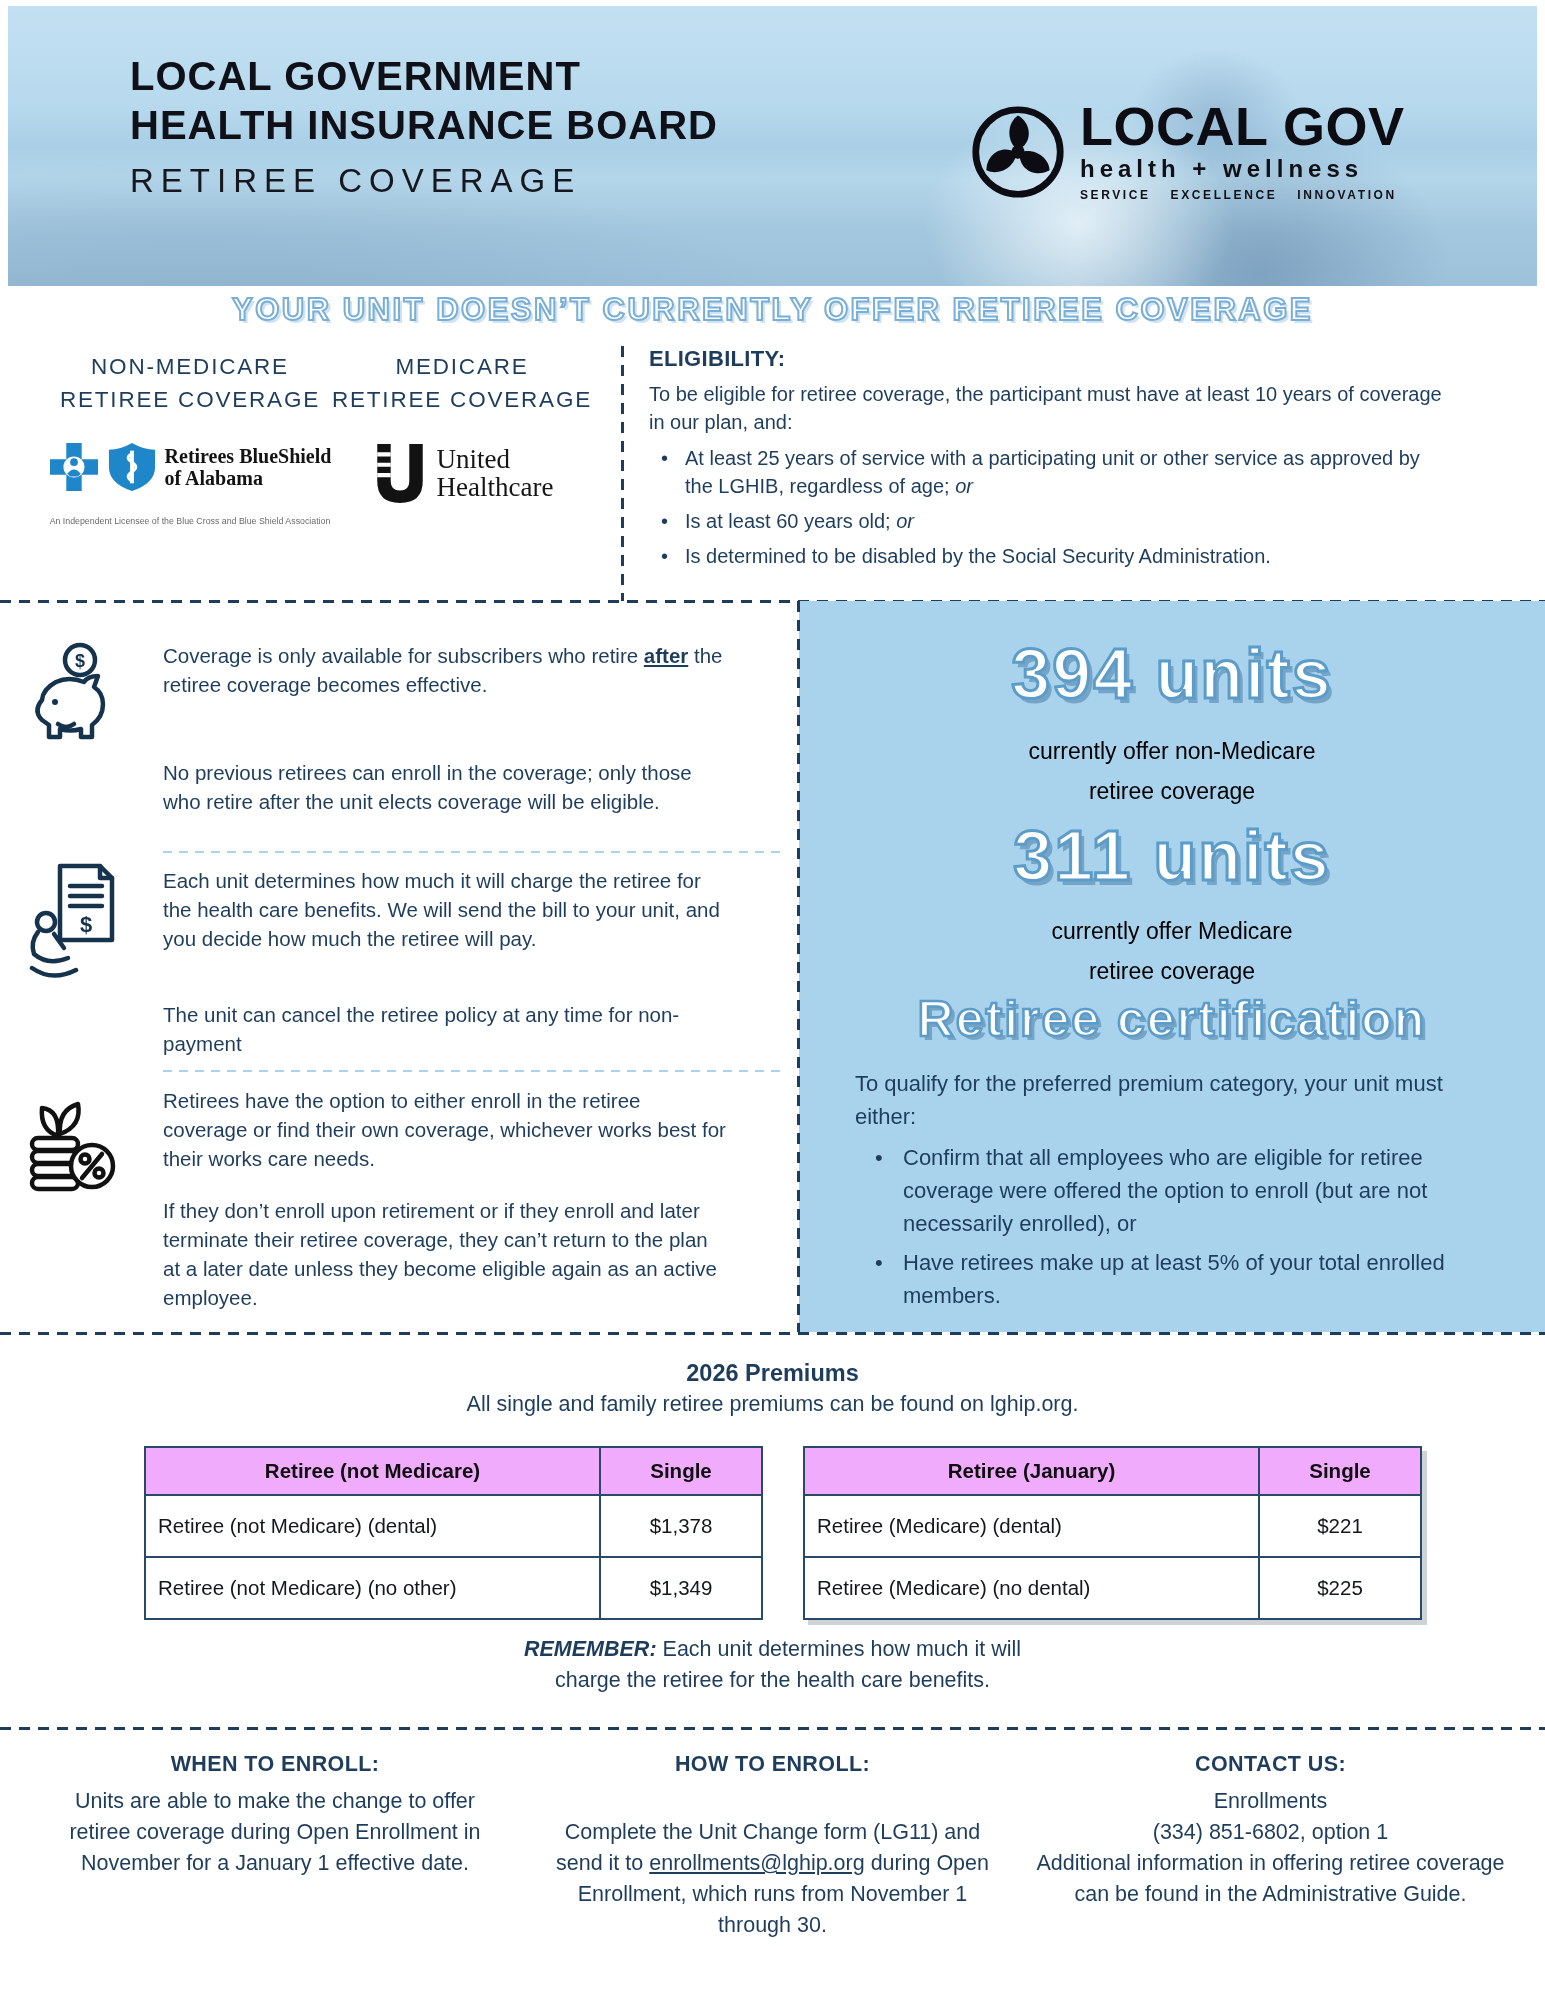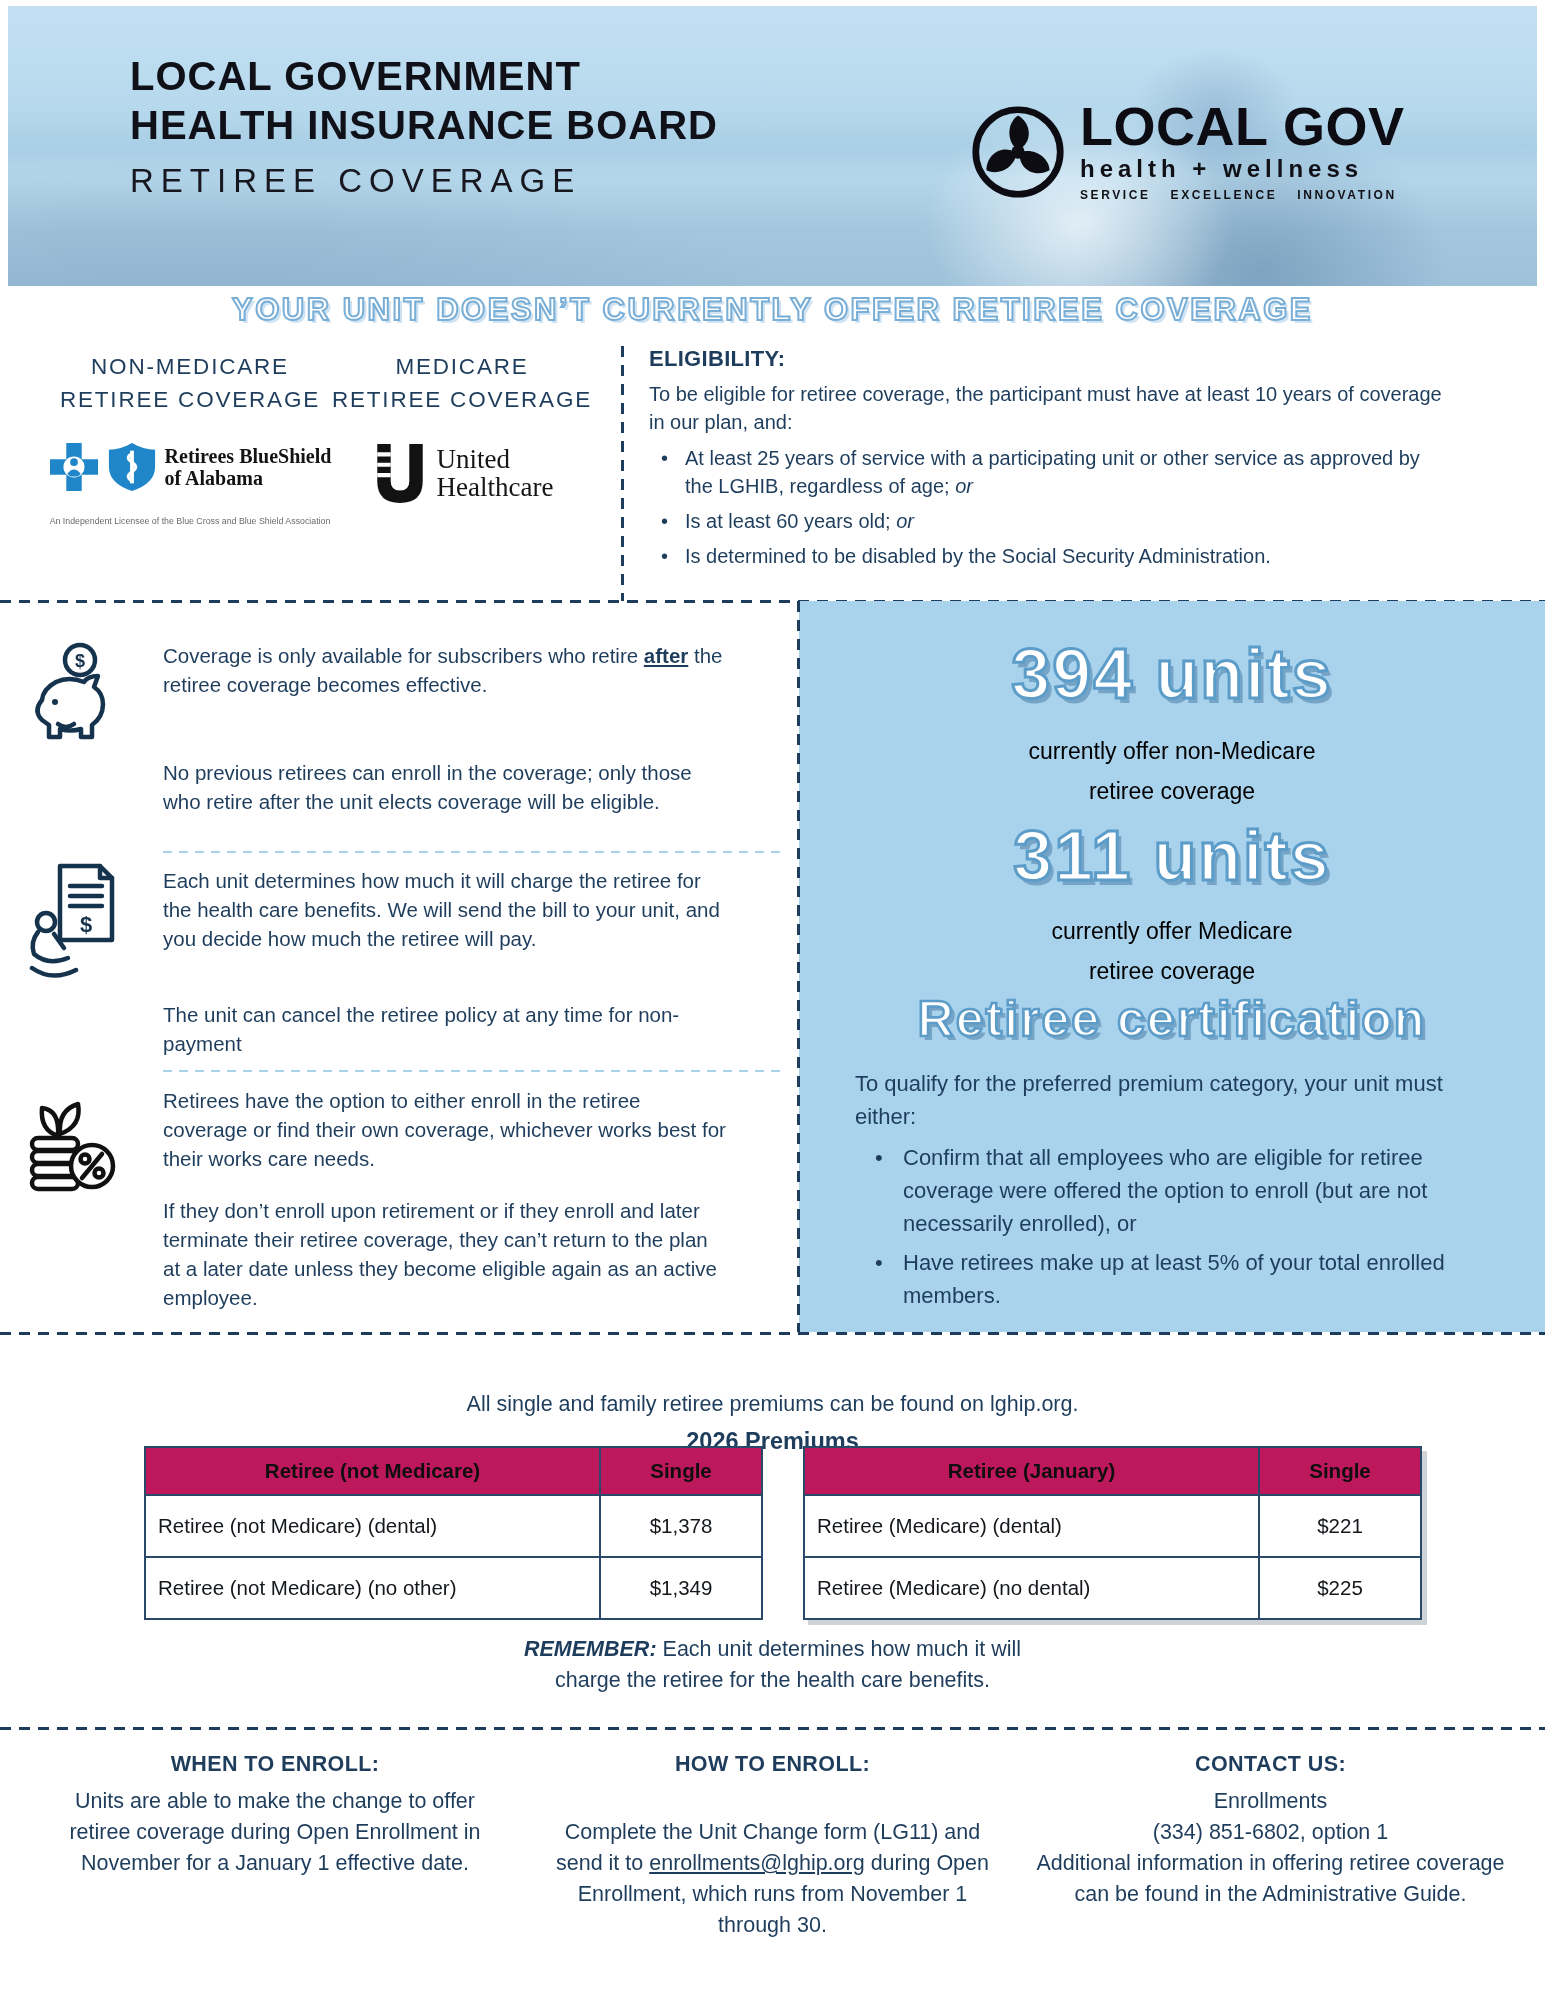--- a/index.html
+++ b/index.html
@@ -66,27 +66,27 @@
   .icon { position:absolute; }
   .bluebox { position:absolute; left:799px; top:601px; width:746px; height:731px; background:#a9d3ed; }
   .bb-cap { position:absolute; left:0; width:100%; text-align:center; font-size:23px; line-height:40px; color:#000000; white-space:pre-line; }
   .bb-abs { position:absolute; left:0; width:100%; }
   .bb-intro { position:absolute; left:56px; width:645px; font-size:22px; line-height:33px; color:#1e3d5c; }
   .bb-list { position:absolute; left:60px; width:630px; list-style:none; }
   .bb-list li { position:relative; padding-left:44px; font-size:22px; line-height:33px; margin-bottom:6px; color:#1e3d5c; }
   .bb-list li::before { content:"•"; position:absolute; left:16px; top:0; }
 
   
-  .prem-title { position:absolute; top:1428px; left:0; width:100%; text-align:center; font-size:23.5px; font-weight:800; color:#1e3d5c; }
+  .prem-title { position:absolute; top:1360px; left:0; width:100%; text-align:center; font-size:23.5px; font-weight:800; color:#1e3d5c; }
   .prem-sub { position:absolute; top:1392px; left:0; width:100%; text-align:center; font-size:21.5px; color:#1e3d5c; }
   .ptable { position:absolute; top:1446px; width:619px; border:2px solid #2a4968; border-collapse:collapse; background:#fff; }
   .ptable.left { left:144px; }
   .ptable.right { left:803px; box-shadow:5px 5px 0 rgba(116,128,140,.35); }
   .ptable .row { display:flex; border-top:2px solid #2a4968; }
-  .ptable .row.head { border-top:none; background:#be185d; height:46px; }
+  .ptable .row.head { border-top:none; background:#f0abfc; height:46px; }
   .ptable .row.body { height:62px; }
   .ptable .c1 { flex:1 1 auto; display:flex; align-items:center; padding-left:12px; border-right:2px solid #2a4968; font-size:20.5px; color:#14181c; }
   .ptable .c2 { width:160px; display:flex; align-items:center; justify-content:center; font-size:20.5px; color:#14181c; }
   .ptable .head .c1 { justify-content:center; padding-left:0; font-weight:800; color:#0e0e0e; }
   .ptable .head .c2 { font-weight:800; color:#0e0e0e; }
   .remember { position:absolute; top:1634px; left:0; width:100%; text-align:center; font-size:21.5px; line-height:31px; color:#1e3d5c; }
   .remember .lab { font-weight:800; font-style:italic; }
   .remember .txt { display:inline; }
   .rem-wrap { width:560px; margin:0 auto; }
 

